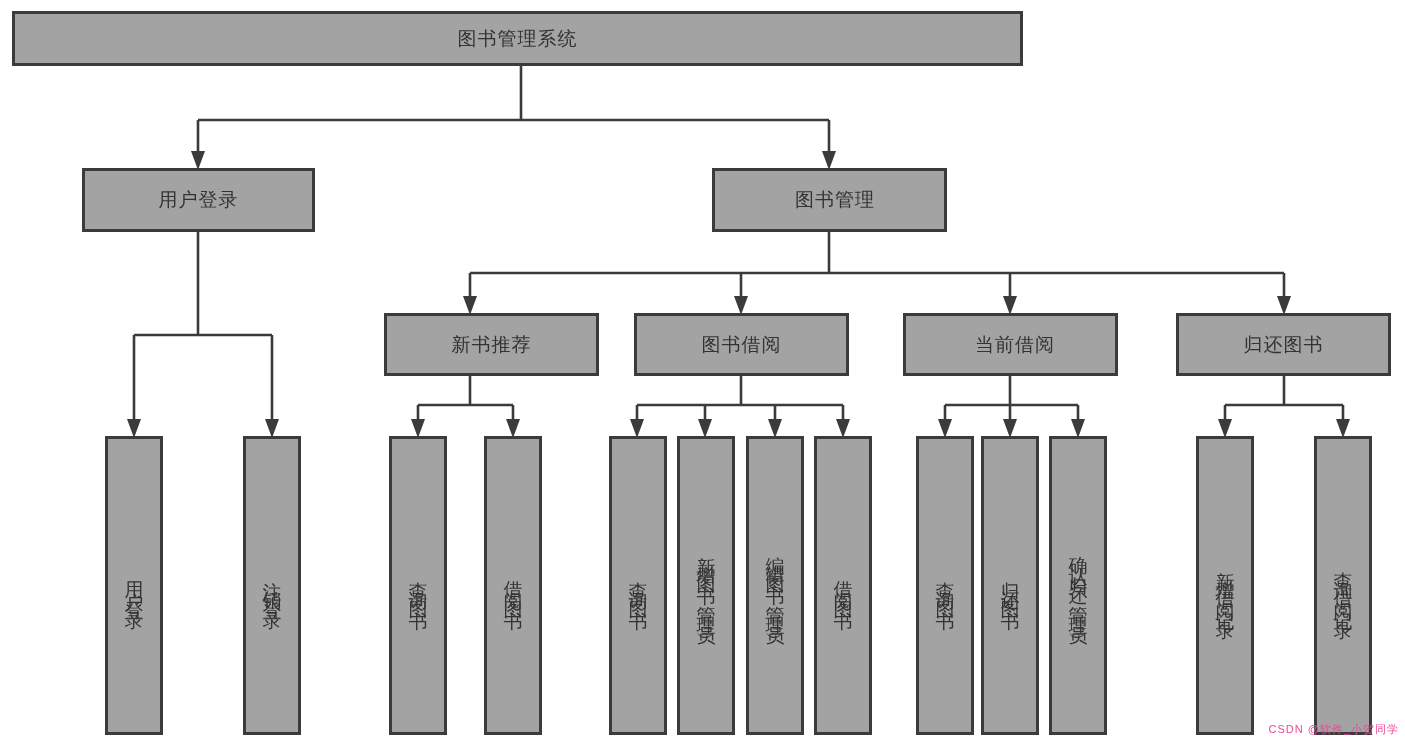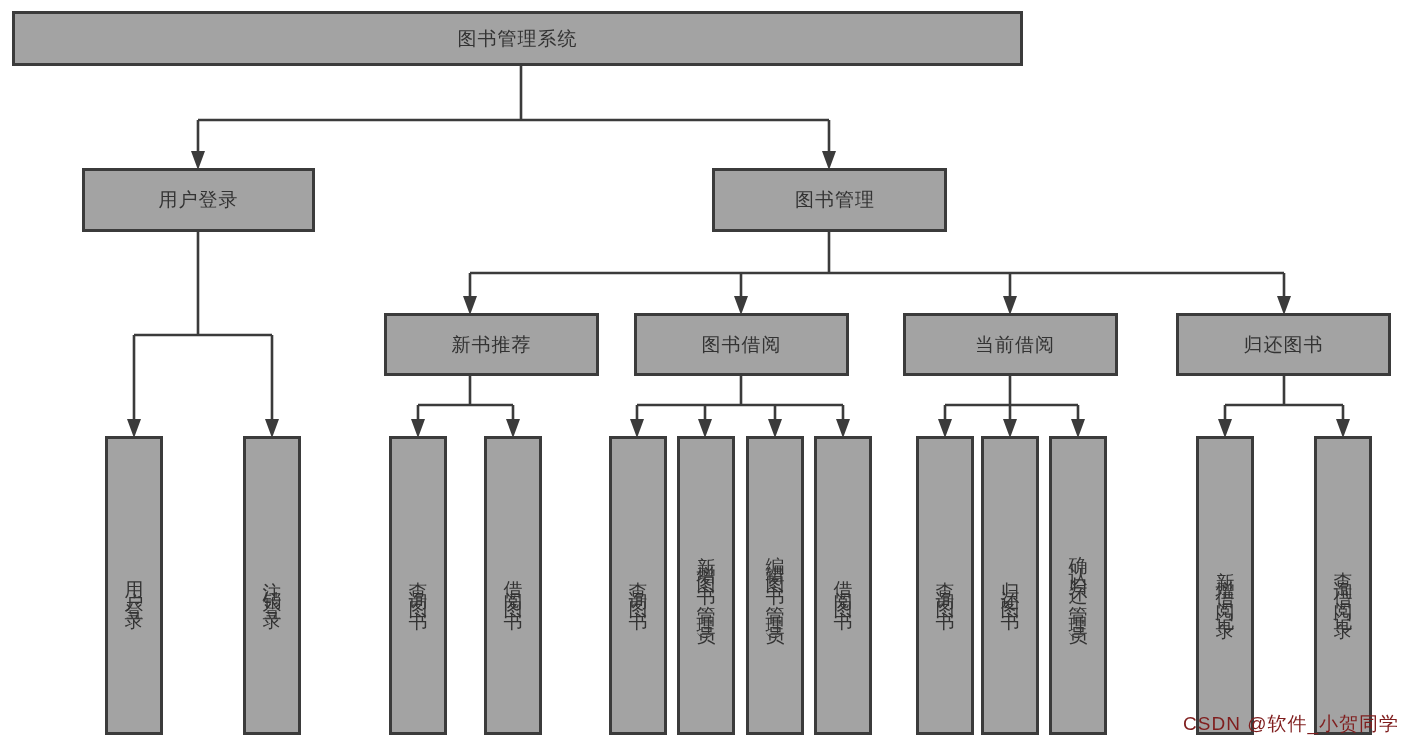--- a/index.html
+++ b/index.html
@@ -13,21 +13,21 @@
     border:3px solid #3b3b3b;background:#a3a3a3;
     display:flex;align-items:center;justify-content:center;
   }
   .hnode{font-size:19px;letter-spacing:1px;white-space:nowrap;}
   .leaf span{
     writing-mode:vertical-lr;text-orientation:mixed;
     font-size:19px;line-height:1.15;letter-spacing:10px;white-space:nowrap;
   }
   .watermark{
     position:absolute;right:6px;bottom:10px;
-    font-size:19px;color:#7f1d1d;letter-spacing:1px;white-space:nowrap;
+    font-size:11px;color:#ec4899;letter-spacing:1px;white-space:nowrap;
   }
 </style>
 </head>
 <body>
 
 <div class="canvas">
 
   <svg class="connectors" viewBox="0 0 1405 747" xmlns="http://www.w3.org/2000/svg">
     <path fill="none" stroke="#3b3b3b" stroke-width="2.6" d="
       M521 66 V120

